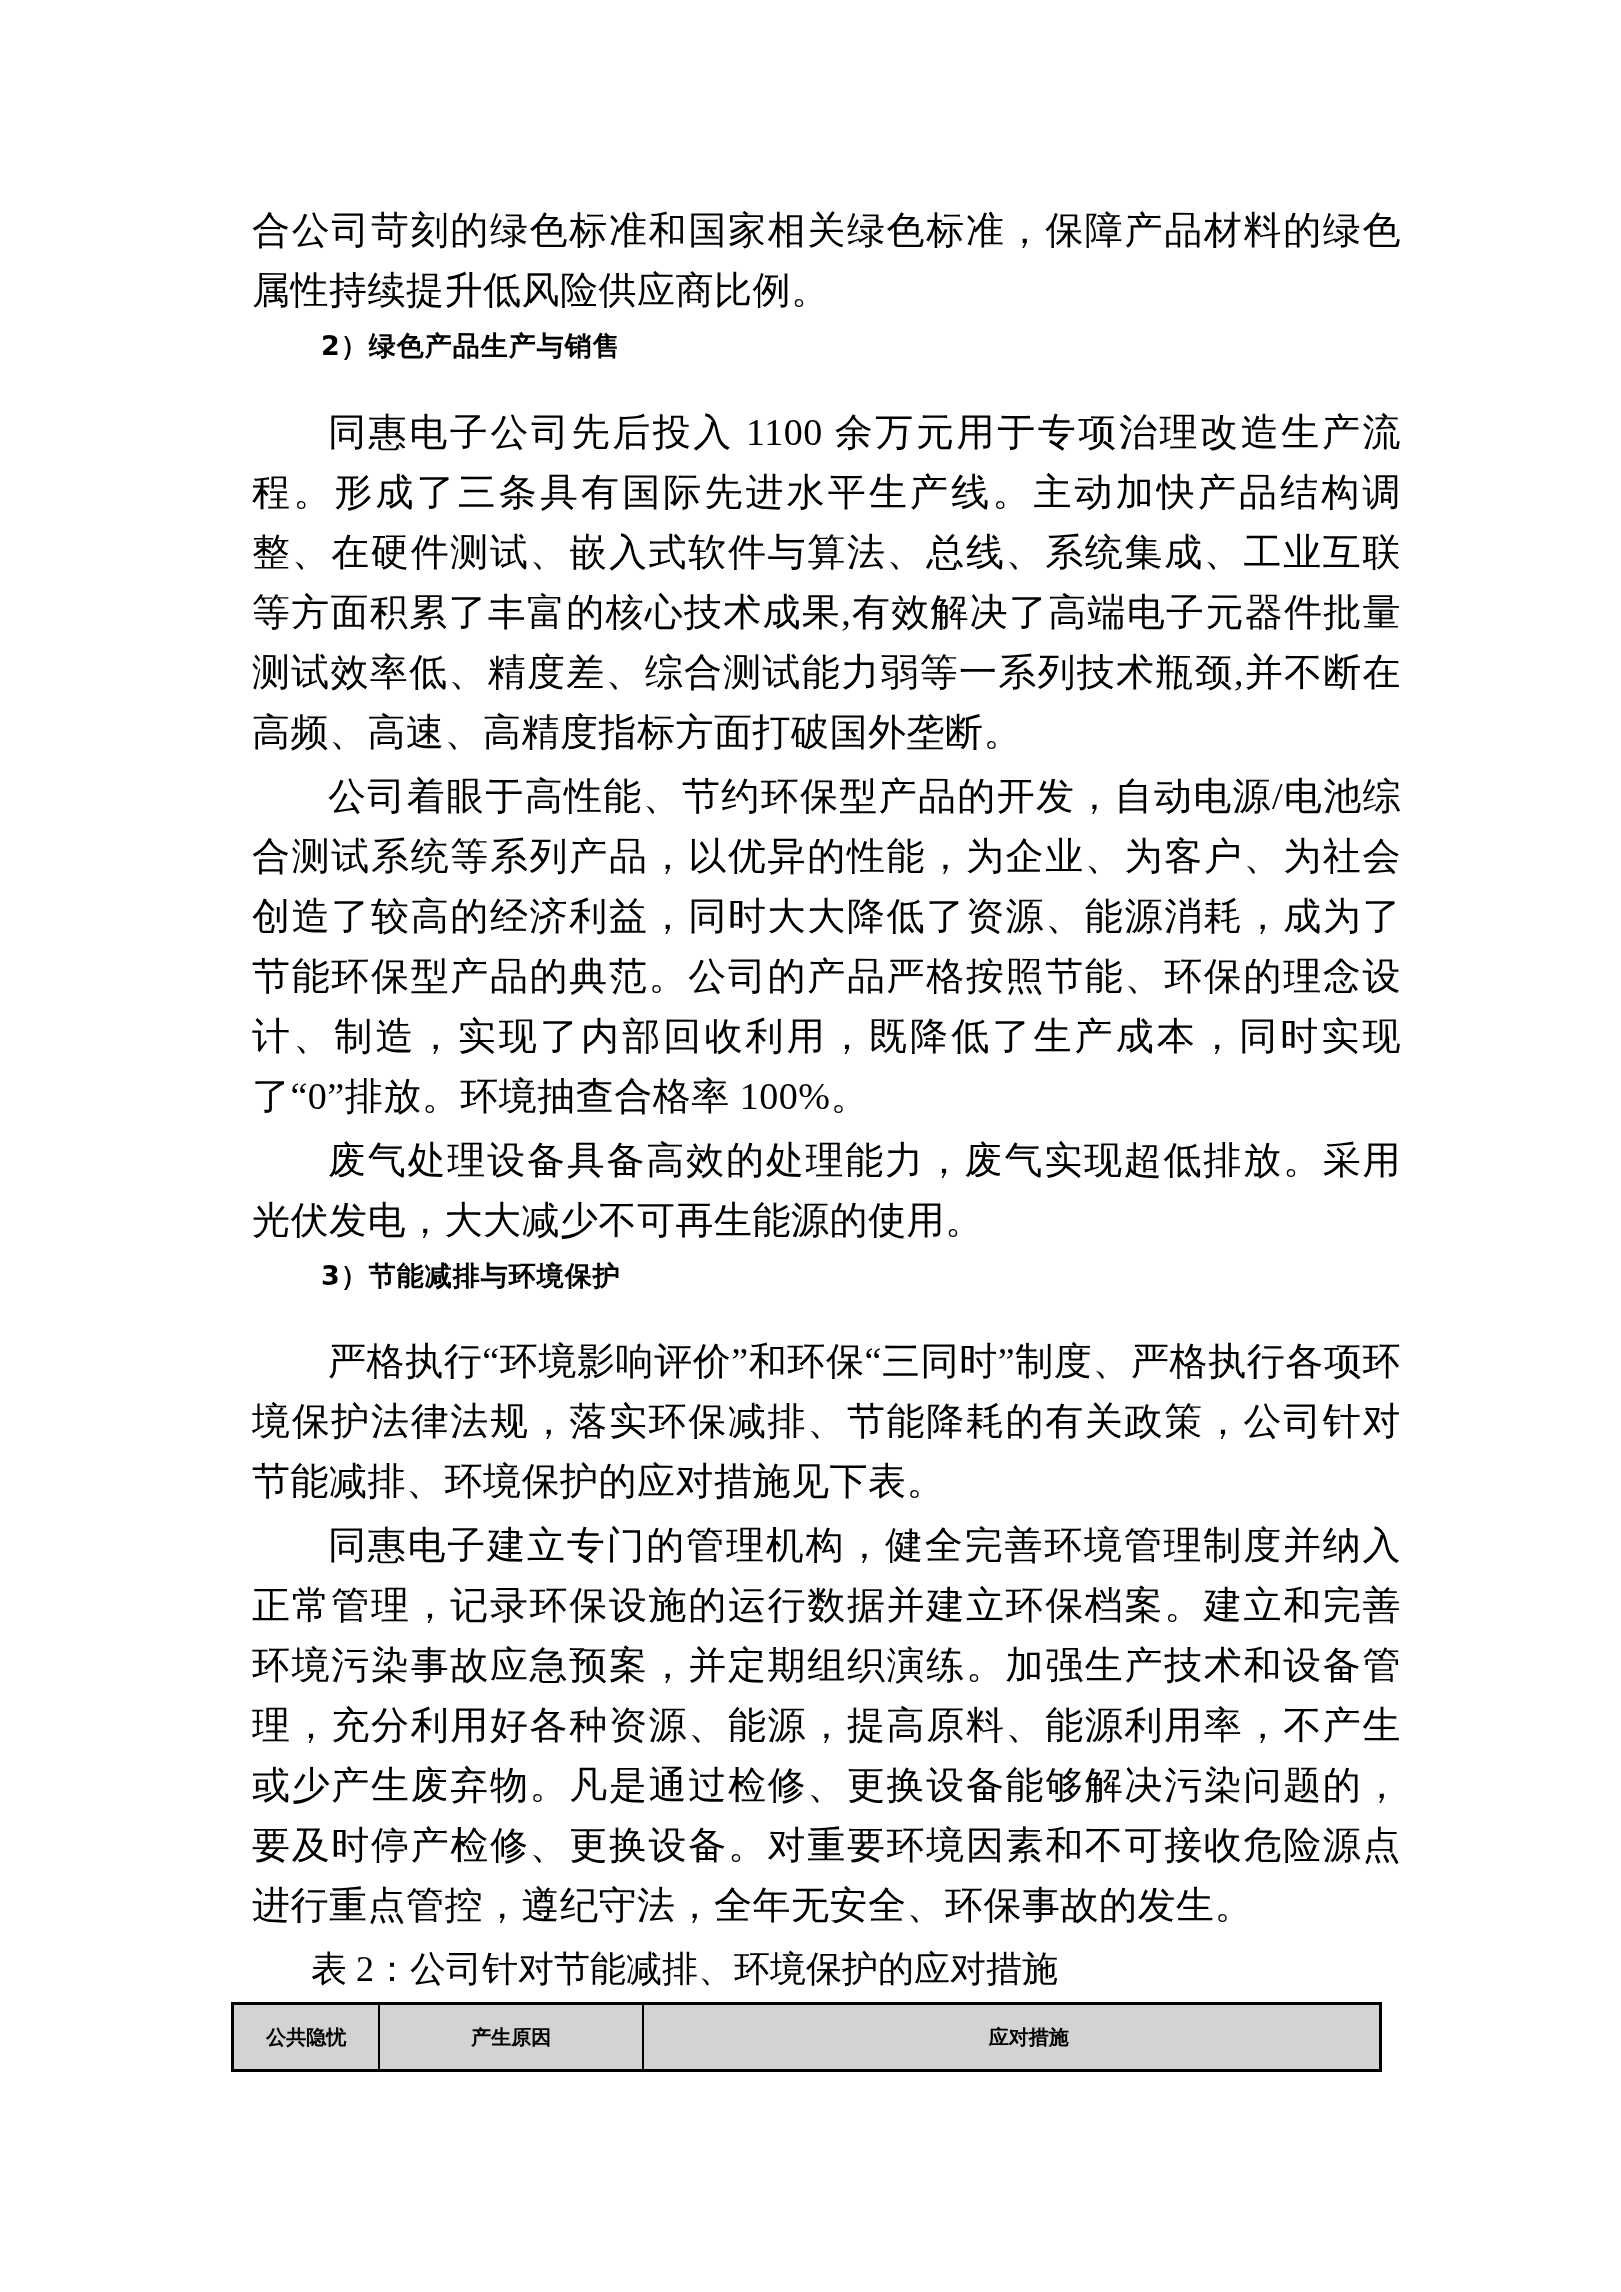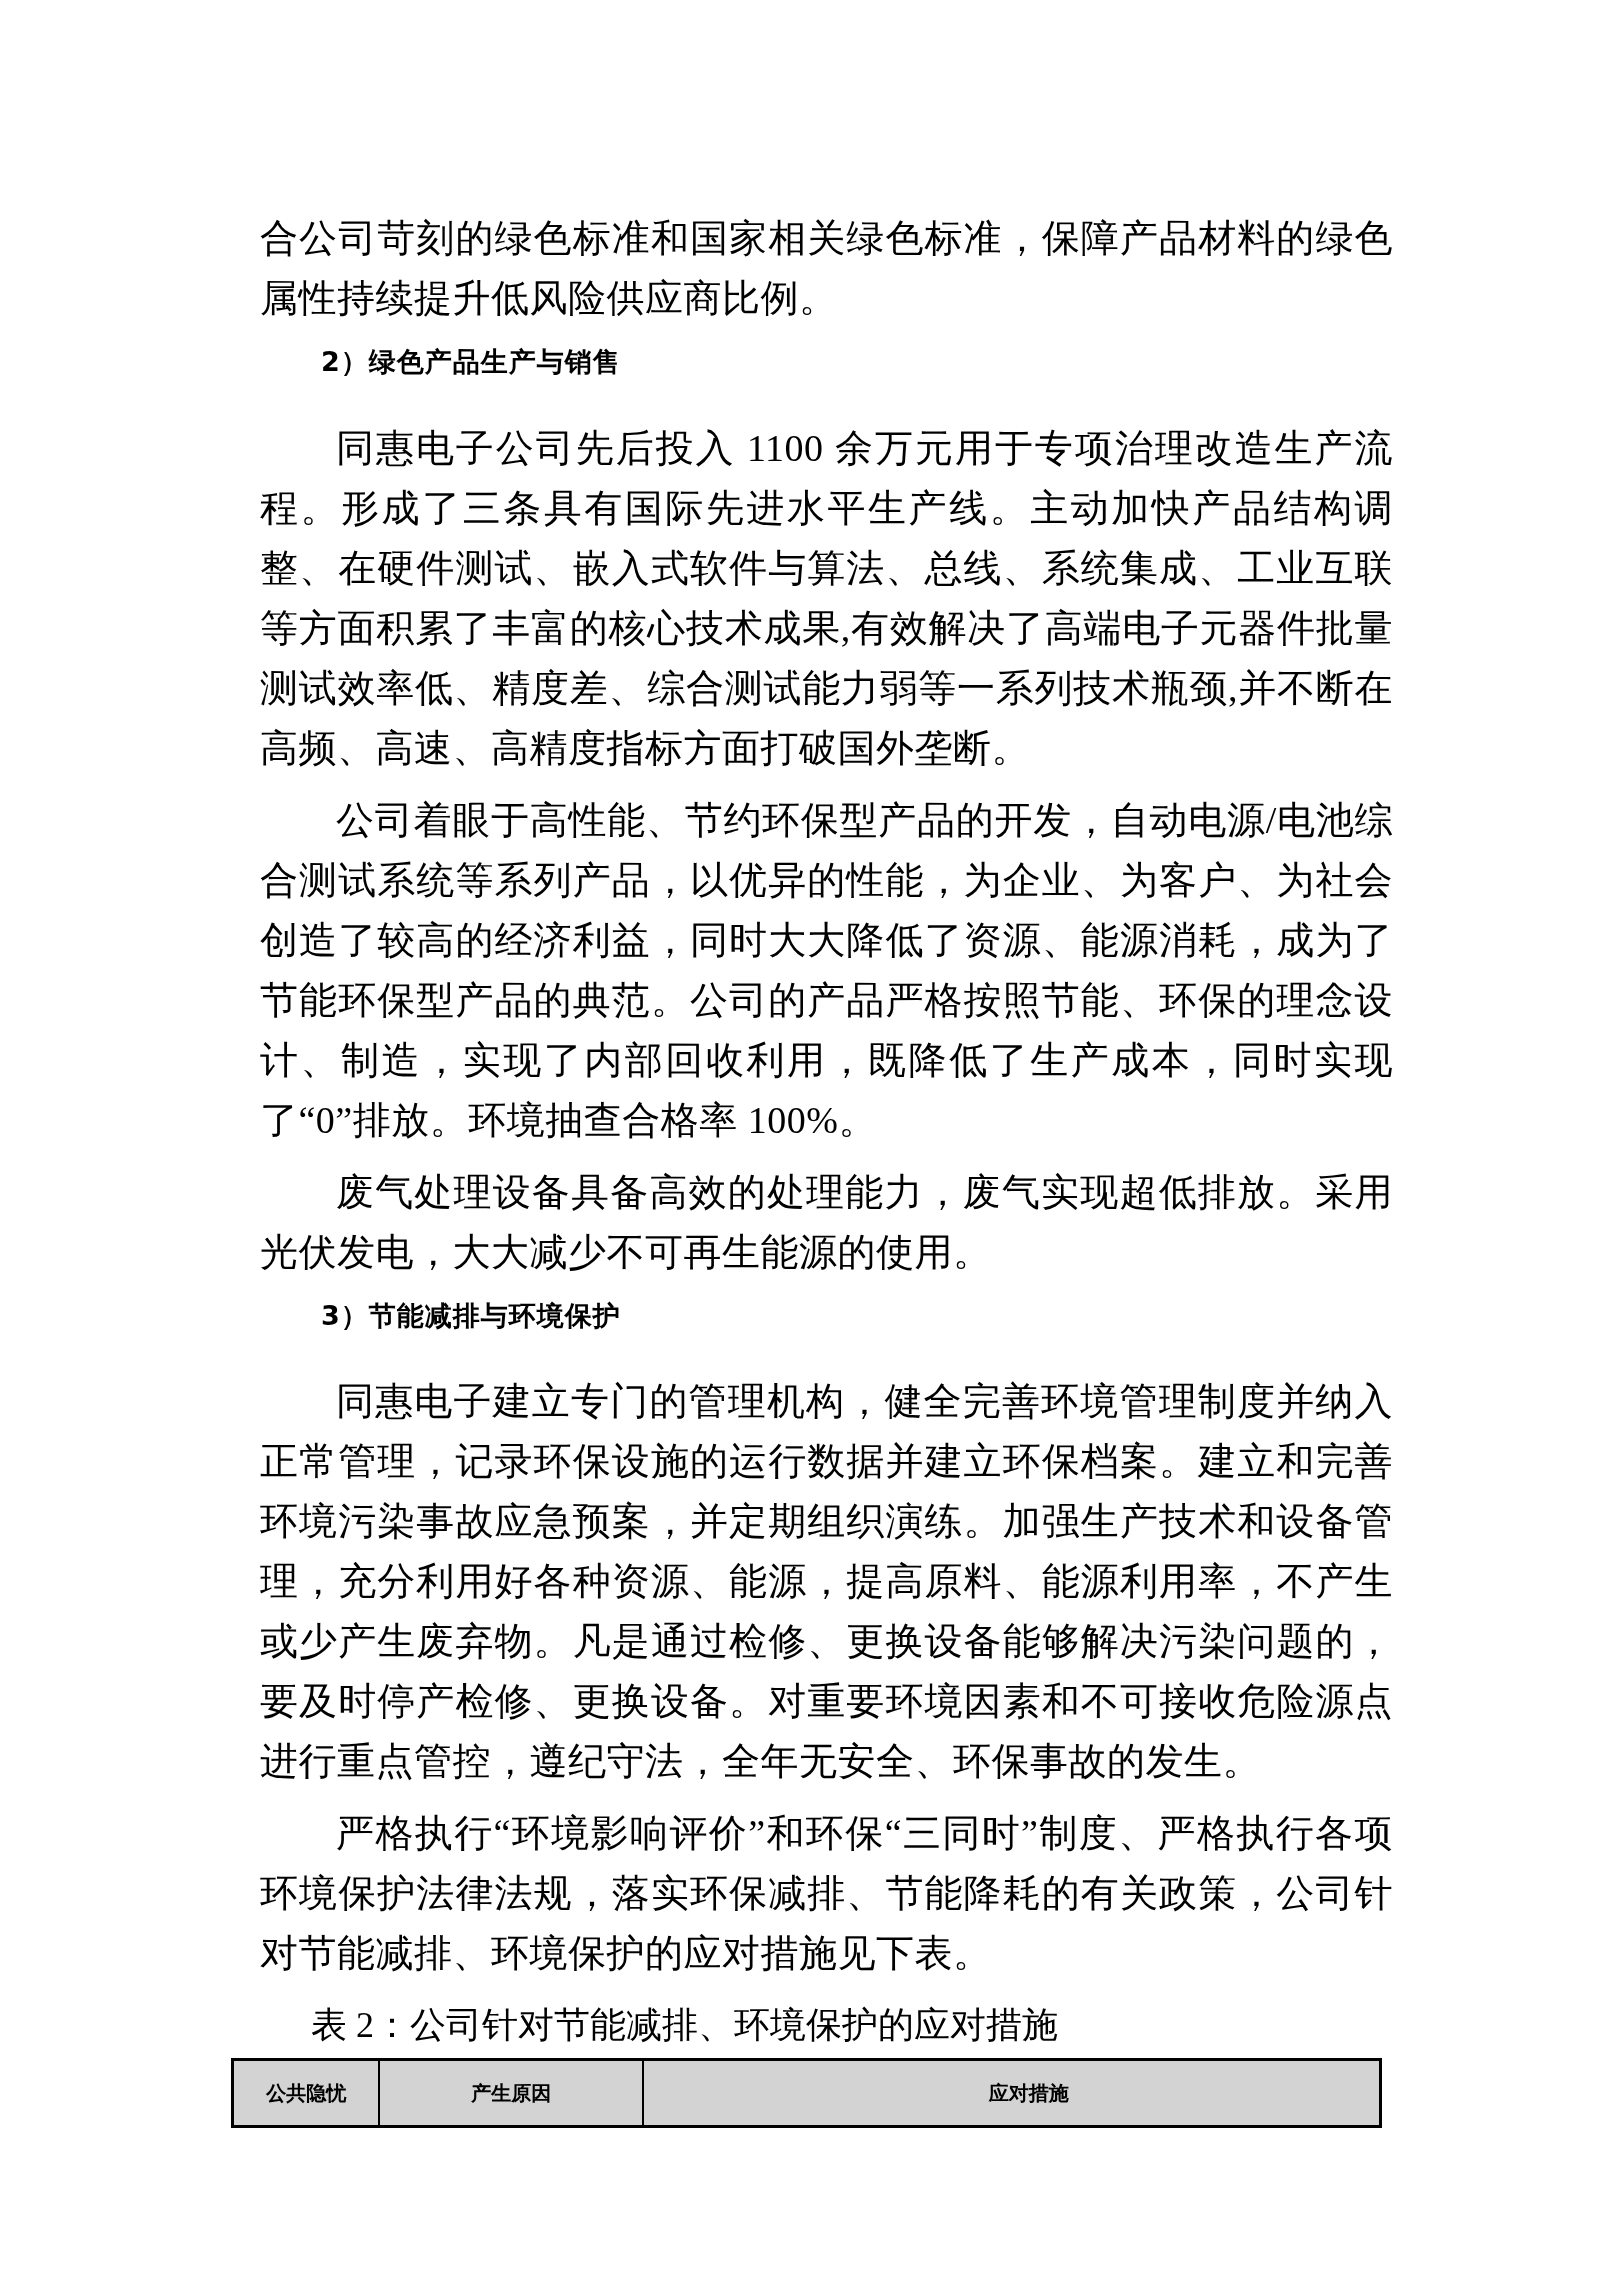--- a/index.html
+++ b/index.html
@@ -12,21 +12,21 @@
     font-family: "Liberation Serif", "DejaVu Serif", serif;
     color: #000;
   }
   .content {
     position: absolute;
     left: 248px;
     top: 196px;
     width: 1157px;
   }
   p.body {
-    margin: 12px;
+    margin: 4px;
     font-size: 38px;
     line-height: 60px;
     text-align: justify;
     text-justify: inter-character;
     text-align-last: left;
     letter-spacing: 0.5px;
   }
   p.ind { text-indent: 76px; }
   h3.heading {
     margin: -7.8px 0 25.5px 0;
@@ -88,23 +88,23 @@
     <h3 class="heading">2）绿色产品生产与销售</h3>
 
     <p class="body ind">同惠电子公司先后投入 1100 余万元用于专项治理改造生产流程。形成了三条具有国际先进水平生产线。主动加快产品结构调整、在硬件测试、嵌入式软件与算法、总线、系统集成、工业互联等方面积累了丰富的核心技术成果,有效解决了高端电子元器件批量测试效率低、精度差、综合测试能力弱等一系列技术瓶颈,并不断在高频、高速、高精度指标方面打破国外垄断。</p>
 
     <p class="body ind">公司着眼于高性能、节约环保型产品的开发，自动电源/电池综合测试系统等系列产品，以优异的性能，为企业、为客户、为社会创造了较高的经济利益，同时大大降低了资源、能源消耗，成为了节能环保型产品的典范。公司的产品严格按照节能、环保的理念设计、制造，实现了内部回收利用，既降低了生产成本，同时实现了“0”排放。环境抽查合格率 100%。</p>
 
     <p class="body ind">废气处理设备具备高效的处理能力，废气实现超低排放。采用光伏发电，大大减少不可再生能源的使用。</p>
 
     <h3 class="heading">3）节能减排与环境保护</h3>
 
+    <p class="body ind">严格执行“环境影响评价”和环保“三同时”制度、严格执行各项环境保护法律法规，落实环保减排、节能降耗的有关政策，公司针对节能减排、环境保护的应对措施见下表。</p>
+
     <p class="body ind">同惠电子建立专门的管理机构，健全完善环境管理制度并纳入正常管理，记录环保设施的运行数据并建立环保档案。建立和完善环境污染事故应急预案，并定期组织演练。加强生产技术和设备管理，充分利用好各种资源、能源，提高原料、能源利用率，不产生或少产生废弃物。凡是通过检修、更换设备能够解决污染问题的，要及时停产检修、更换设备。对重要环境因素和不可接收危险源点进行重点管控，遵纪守法，全年无安全、环保事故的发生。</p>
-
-    <p class="body ind">严格执行“环境影响评价”和环保“三同时”制度、严格执行各项环境保护法律法规，落实环保减排、节能降耗的有关政策，公司针对节能减排、环境保护的应对措施见下表。</p>
 
     <p class="caption">表 2：公司针对节能减排、环境保护的应对措施</p>
 
     <div class="tbl">
       <div class="cell c1">公共隐忧</div>
       <div class="cell c2">产生原因</div>
       <div class="cell c3">应对措施</div>
     </div>
 
   </div>

